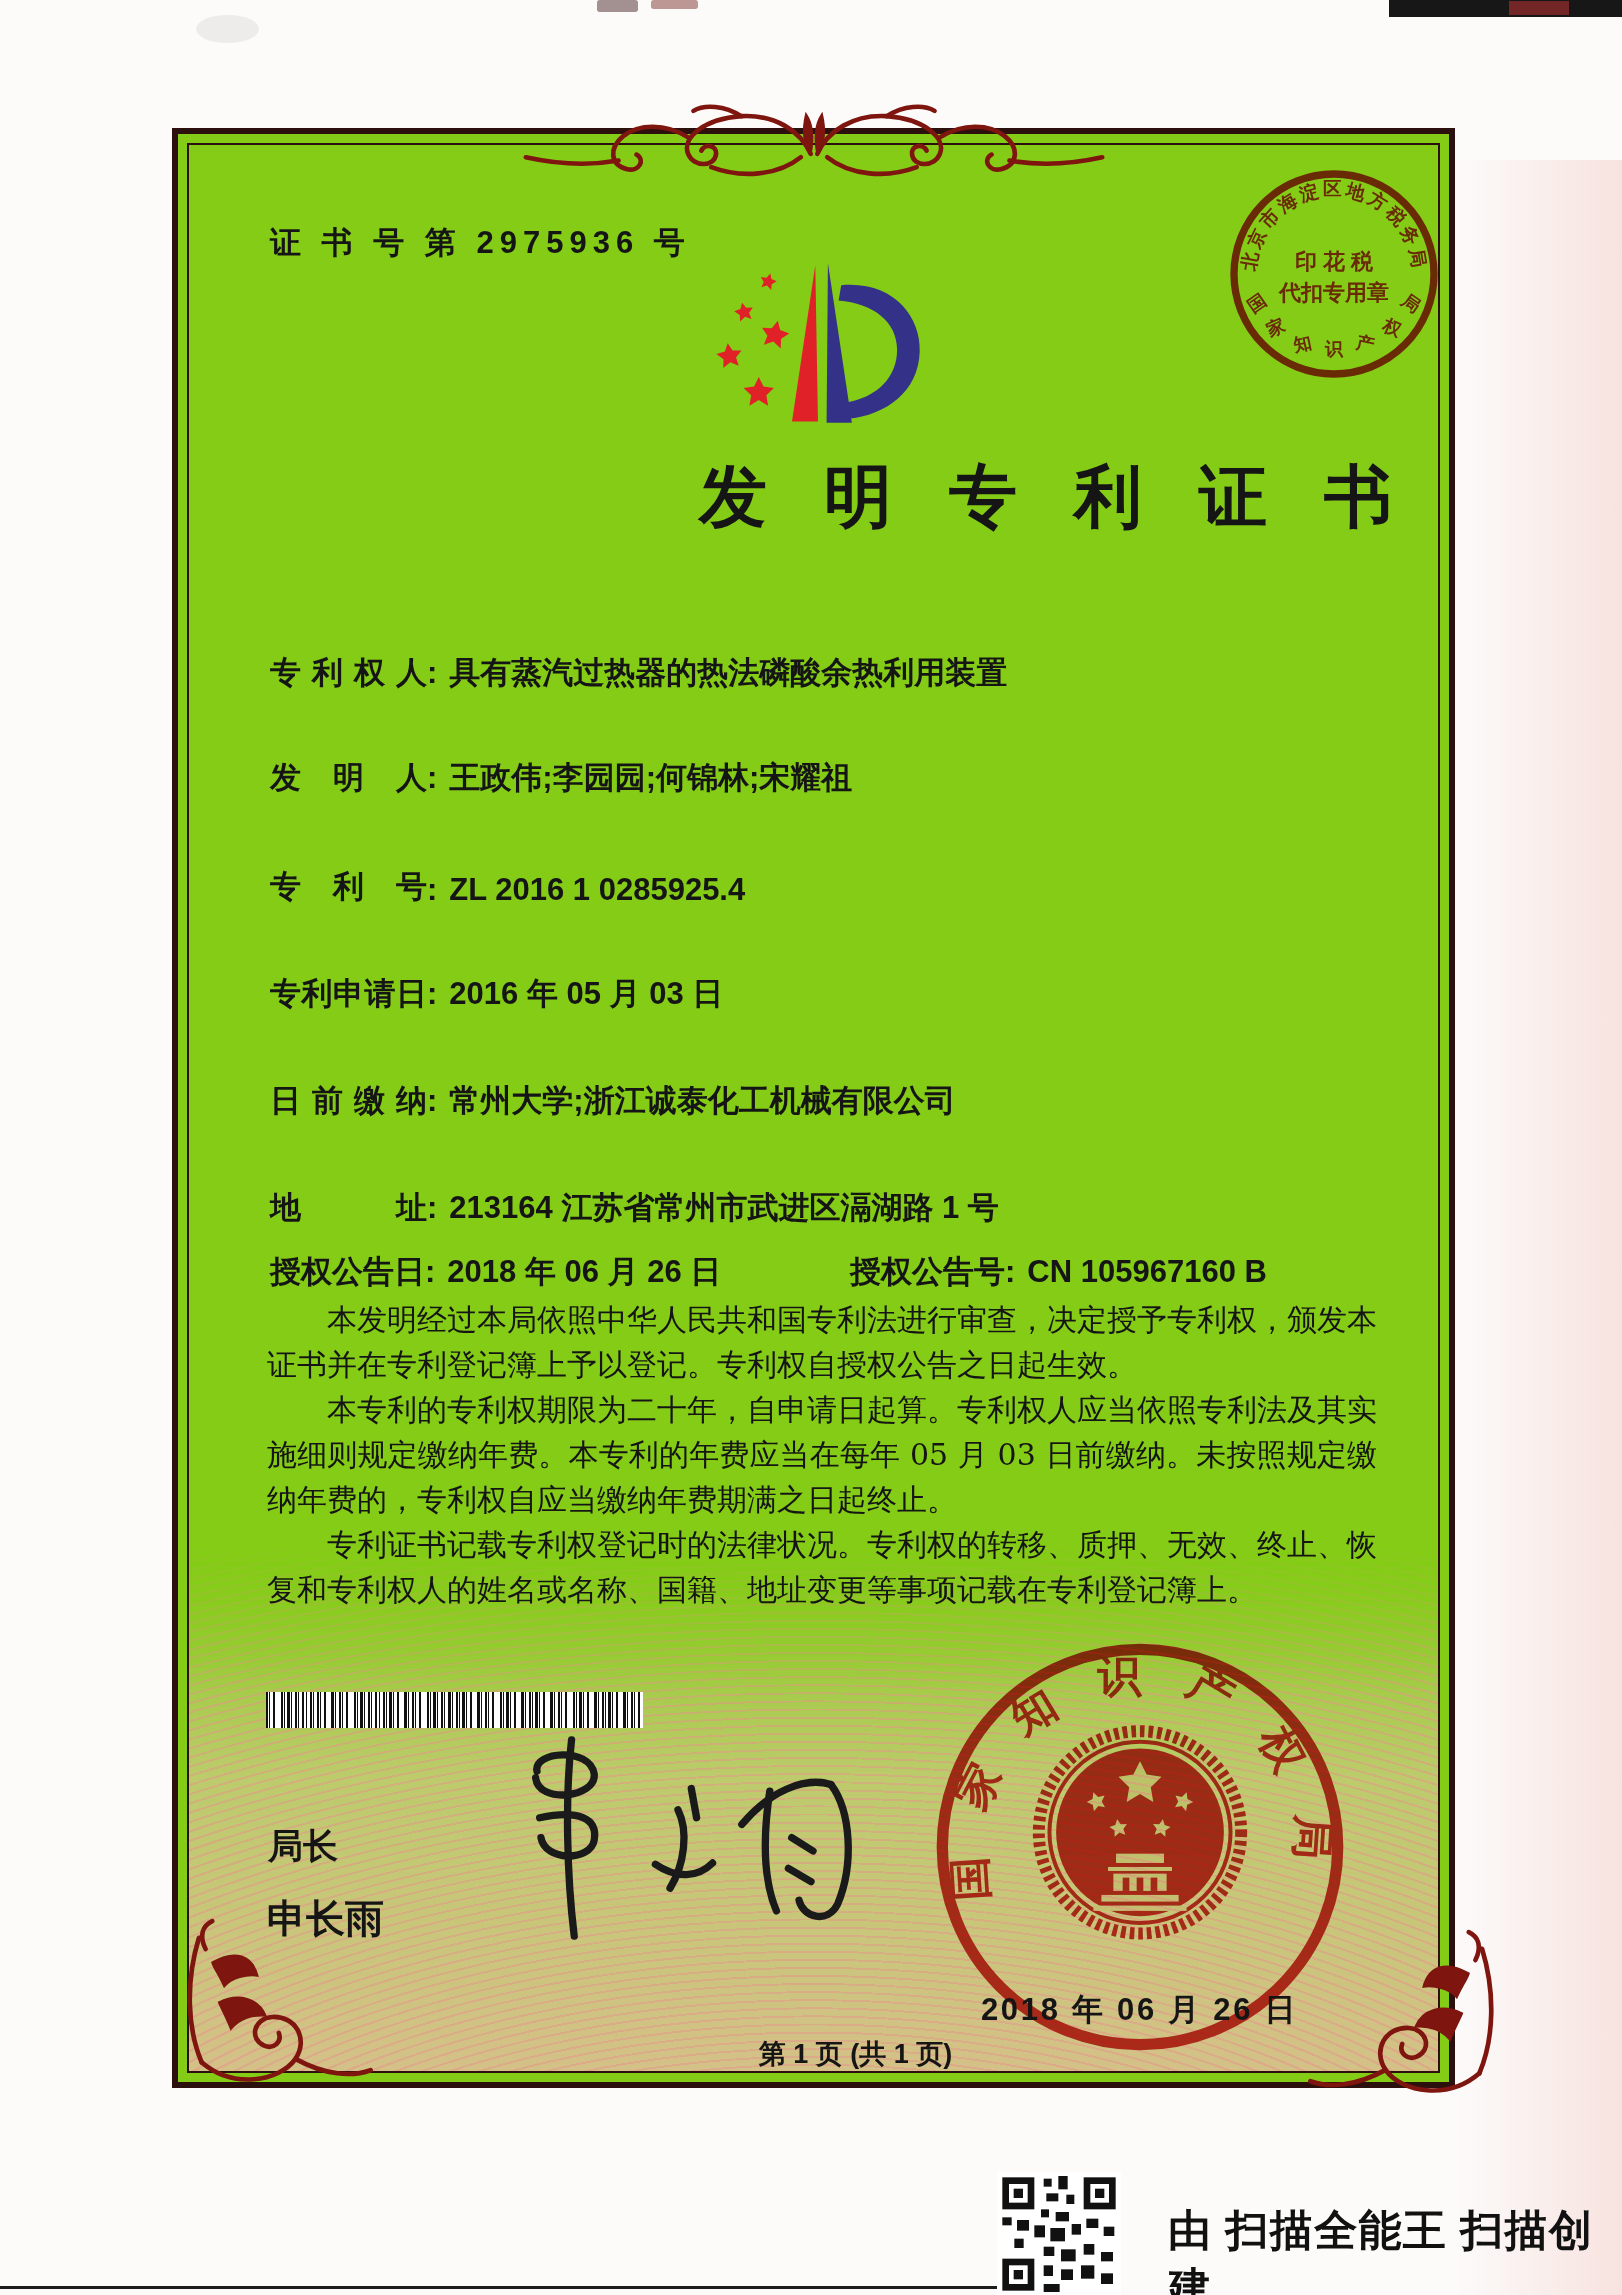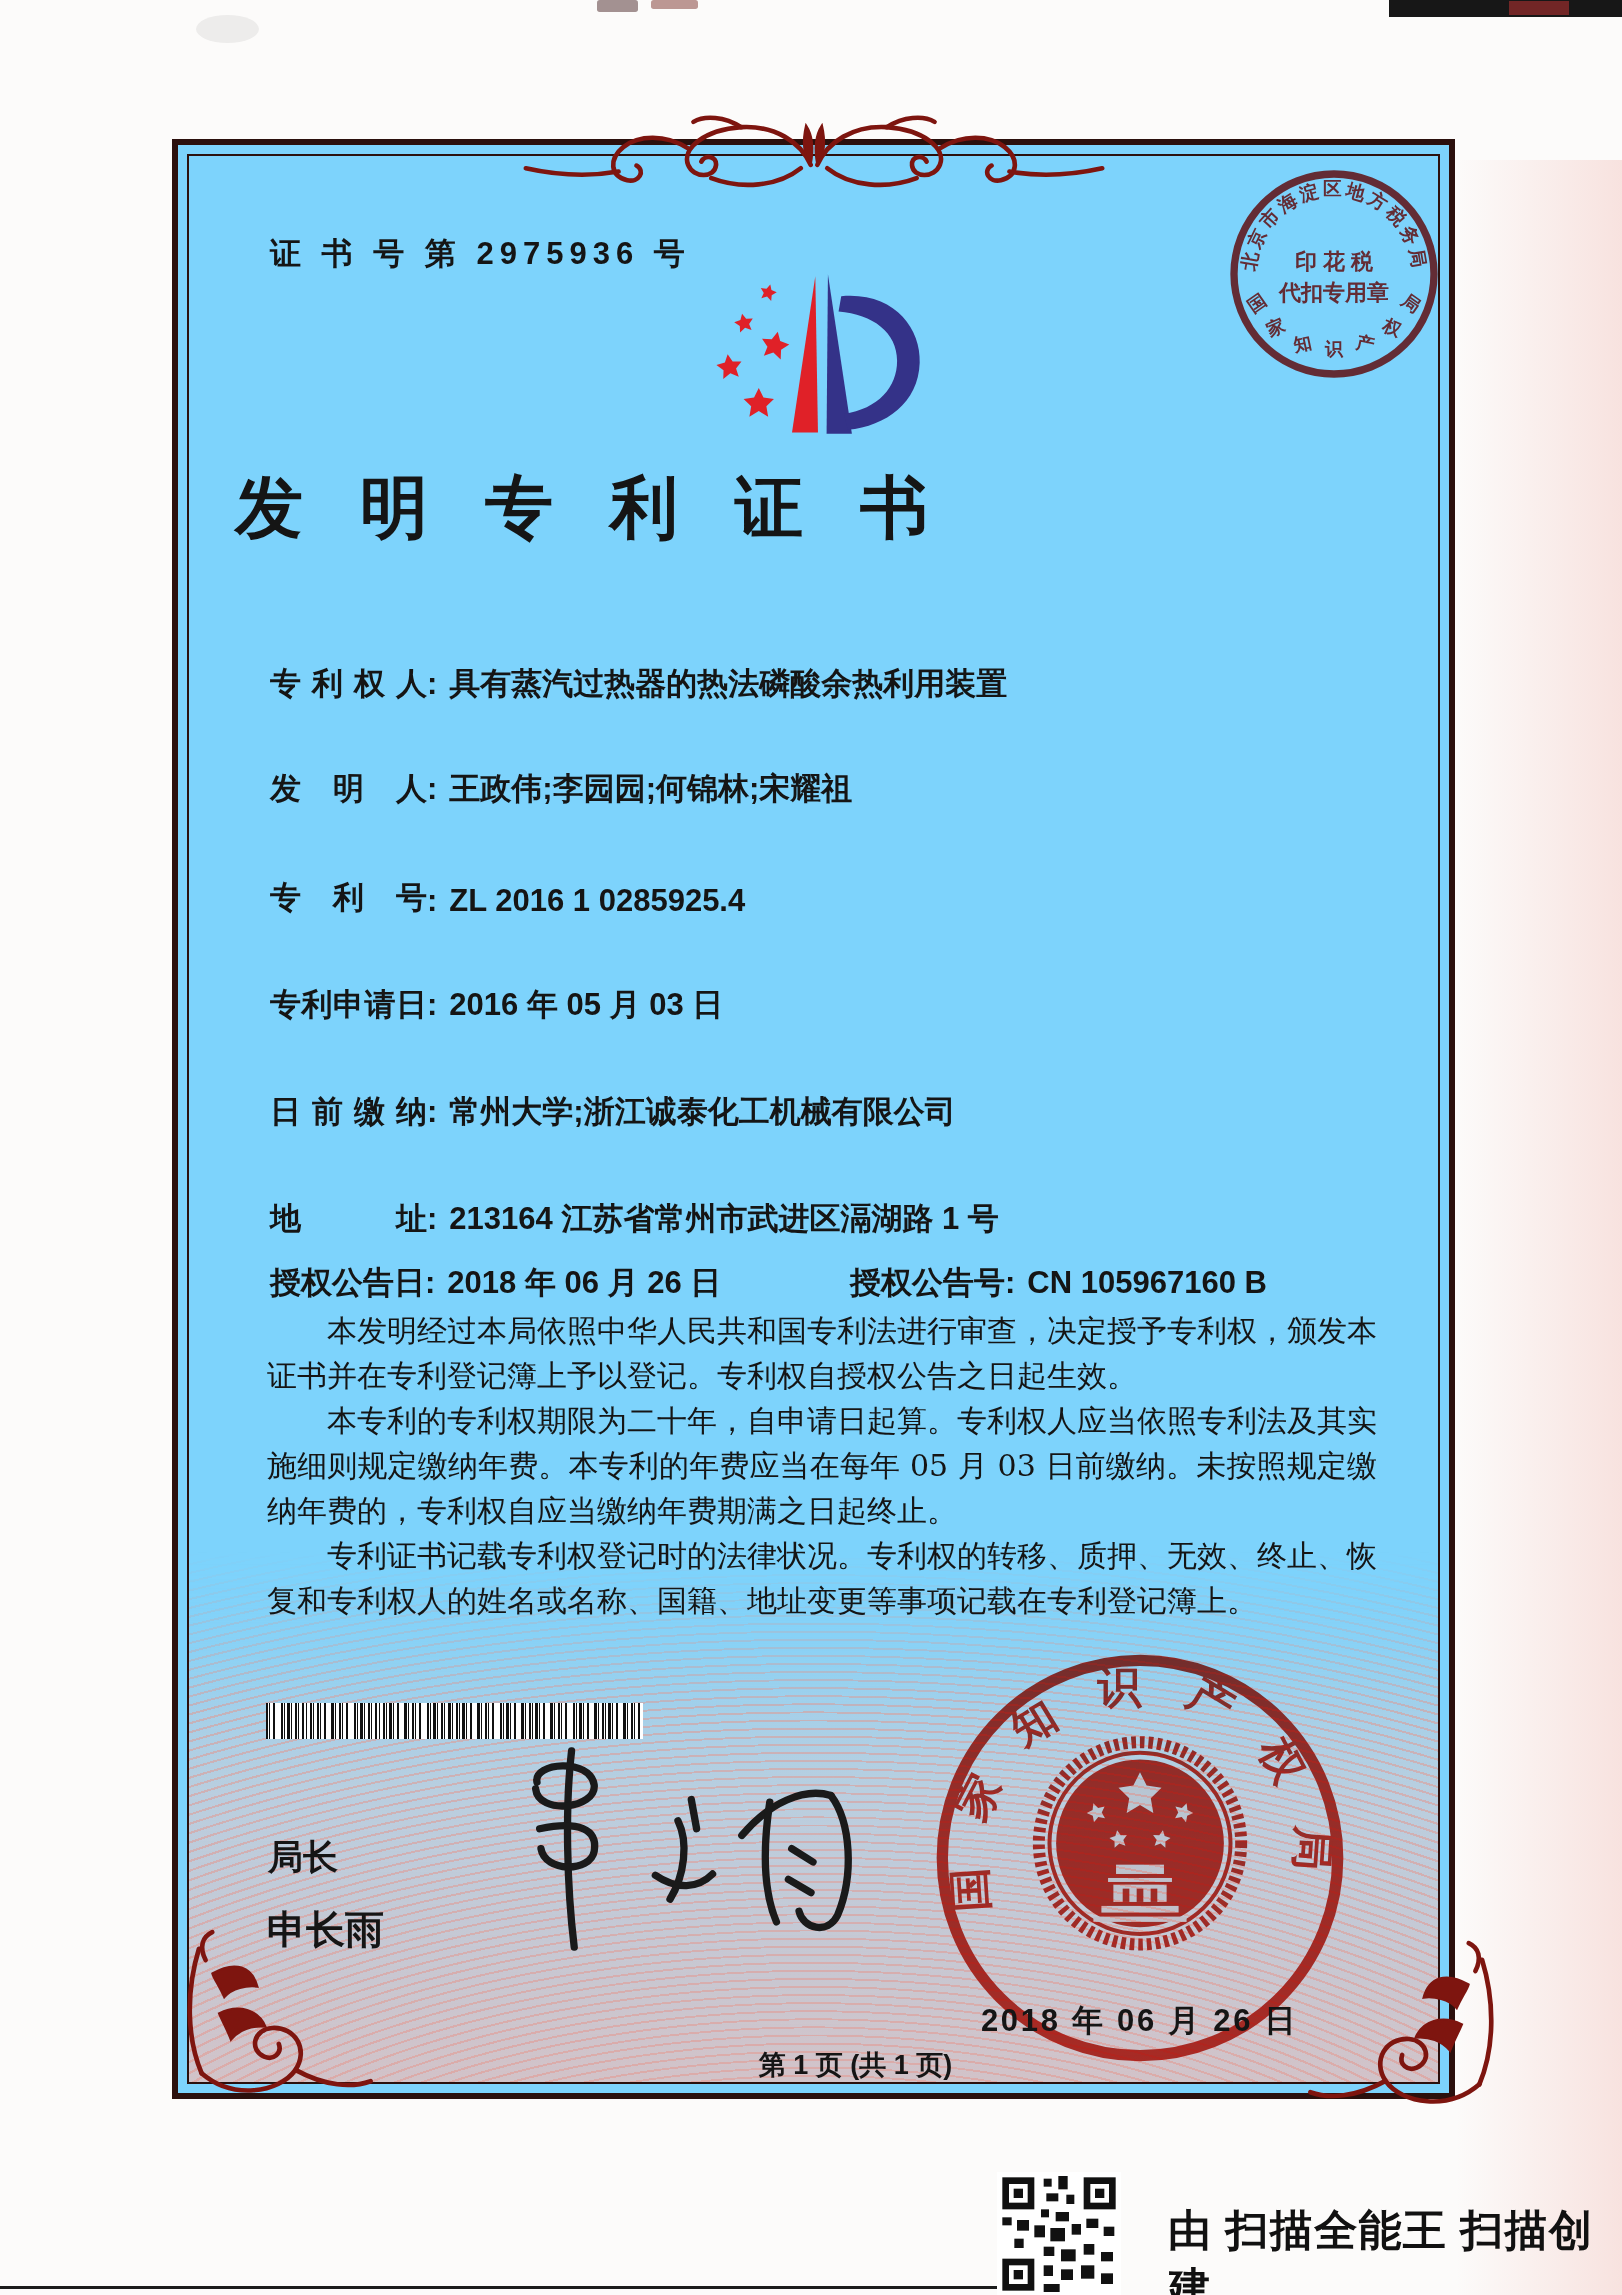--- a/index.html
+++ b/index.html
@@ -9,37 +9,37 @@
   .tint-right{position:absolute;right:0;top:160px;width:166px;bottom:0;
       background:linear-gradient(to right,rgba(244,200,195,0),rgba(242,196,190,.45));}
   .scan-bar{position:absolute;left:1389px;top:0;width:233px;height:17.3px;background:#171717;}
   .scan-bar .blot{position:absolute;left:120px;top:1.3px;width:60px;height:13.3px;background:#8a2a2a;opacity:.8;}
   .scan-mark1{position:absolute;left:597px;top:0;width:41px;height:12px;background:#5a3a3a;opacity:.55;border-radius:2.7px;}
   .scan-mark2{position:absolute;left:651px;top:0;width:47px;height:8.6px;background:#7c332c;opacity:.5;border-radius:2.7px;}
   .scan-smudge{position:absolute;left:196px;top:14.6px;width:63px;height:28px;background:rgba(40,40,40,.07);border-radius:50%;}
   .bottom-line{position:absolute;left:0;top:2286px;width:1001px;height:3.3px;background:#1c1c1c;}
 
   
-  .cert{position:absolute;left:172px;top:139px;width:1283px;height:1960px;
-        border:6px solid #2b100d;box-sizing:border-box;background:#7dd3fc;}
+  .cert{position:absolute;left:172px;top:128px;width:1283px;height:1960px;
+        border:6px solid #2b100d;box-sizing:border-box;background:#84cc16;}
   .cert-inner{position:absolute;left:9.3px;top:9.3px;right:9.3px;bottom:9.3px;
         border:2.7px solid #2b100d;pointer-events:none;z-index:1;}
   .waves{position:absolute;left:8.6px;right:8.6px;bottom:8.6px;height:532px;z-index:0;
       background:
         repeating-radial-gradient(ellipse 1730px 998px at 50% 170%,rgba(229,148,138,.5) 0 3.3px,rgba(255,255,255,0) 3.3px 14px),
         linear-gradient(to bottom,rgba(248,215,210,0) 0%,rgba(246,202,195,.5) 45%,rgba(243,188,180,.72) 100%);
       -webkit-mask:linear-gradient(to bottom,transparent,#000 30%);
               mask:linear-gradient(to bottom,transparent,#000 30%);}
   .flourish-top{position:absolute;left:50%;top:-43px;transform:translateX(-50%);z-index:3;}
   .flourish-bl{position:absolute;left:-6.7px;top:1767px;z-index:3;}
   .flourish-br{position:absolute;left:1119px;top:1778px;z-index:3;transform:scaleX(-1);}
 
   .cert-no{position:absolute;left:92px;top:88px;font-size:31px;letter-spacing:6px;font-weight:600;z-index:2;}
   .logo{position:absolute;left:489px;top:121px;z-index:2;}
-  .title{position:absolute;left:0;top:318px;width:100%;text-align:left;font-size:68px;
+  .title{position:absolute;left:0;top:318px;width:100%;text-align:right;font-size:68px;
          font-weight:700;letter-spacing:57px;text-indent:57px;z-index:2;}
 
   .fields{position:absolute;left:92px;top:518px;z-index:2;font-size:31px;font-weight:600;}
   .frow{position:absolute;left:0;white-space:nowrap;}
   .flabel{display:inline-block;width:157px;text-align:justify;text-align-last:justify;vertical-align:bottom;}
   .fcolon{margin-right:12px;}
   .grant-right{position:absolute;left:580px;white-space:nowrap;}
 
   .paras{position:absolute;left:89px;top:1163px;width:1110px;z-index:2;
          font-family:"DejaVu Serif","Liberation Serif",serif;font-size:30px;line-height:45px;}

